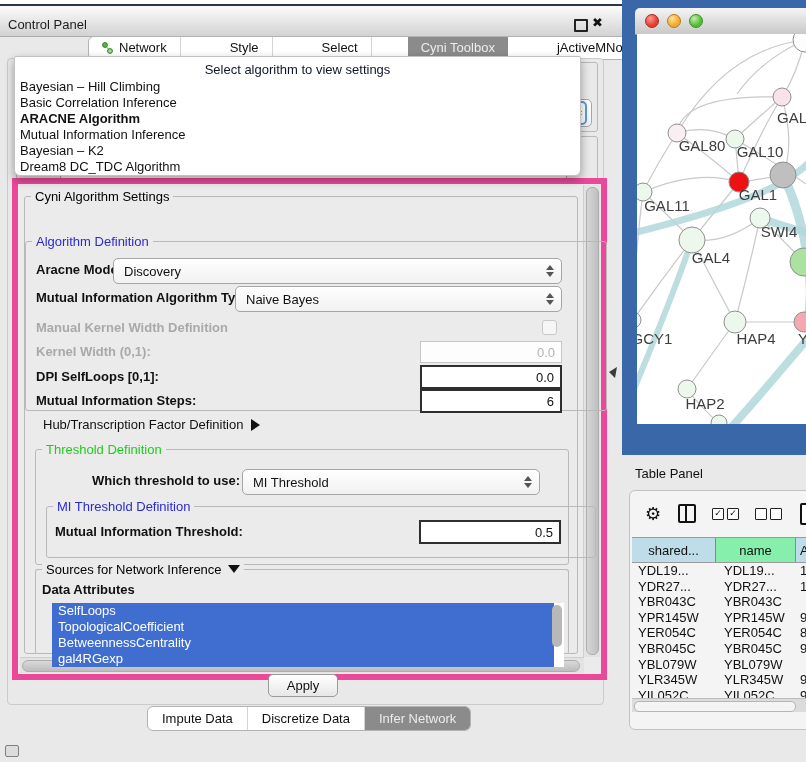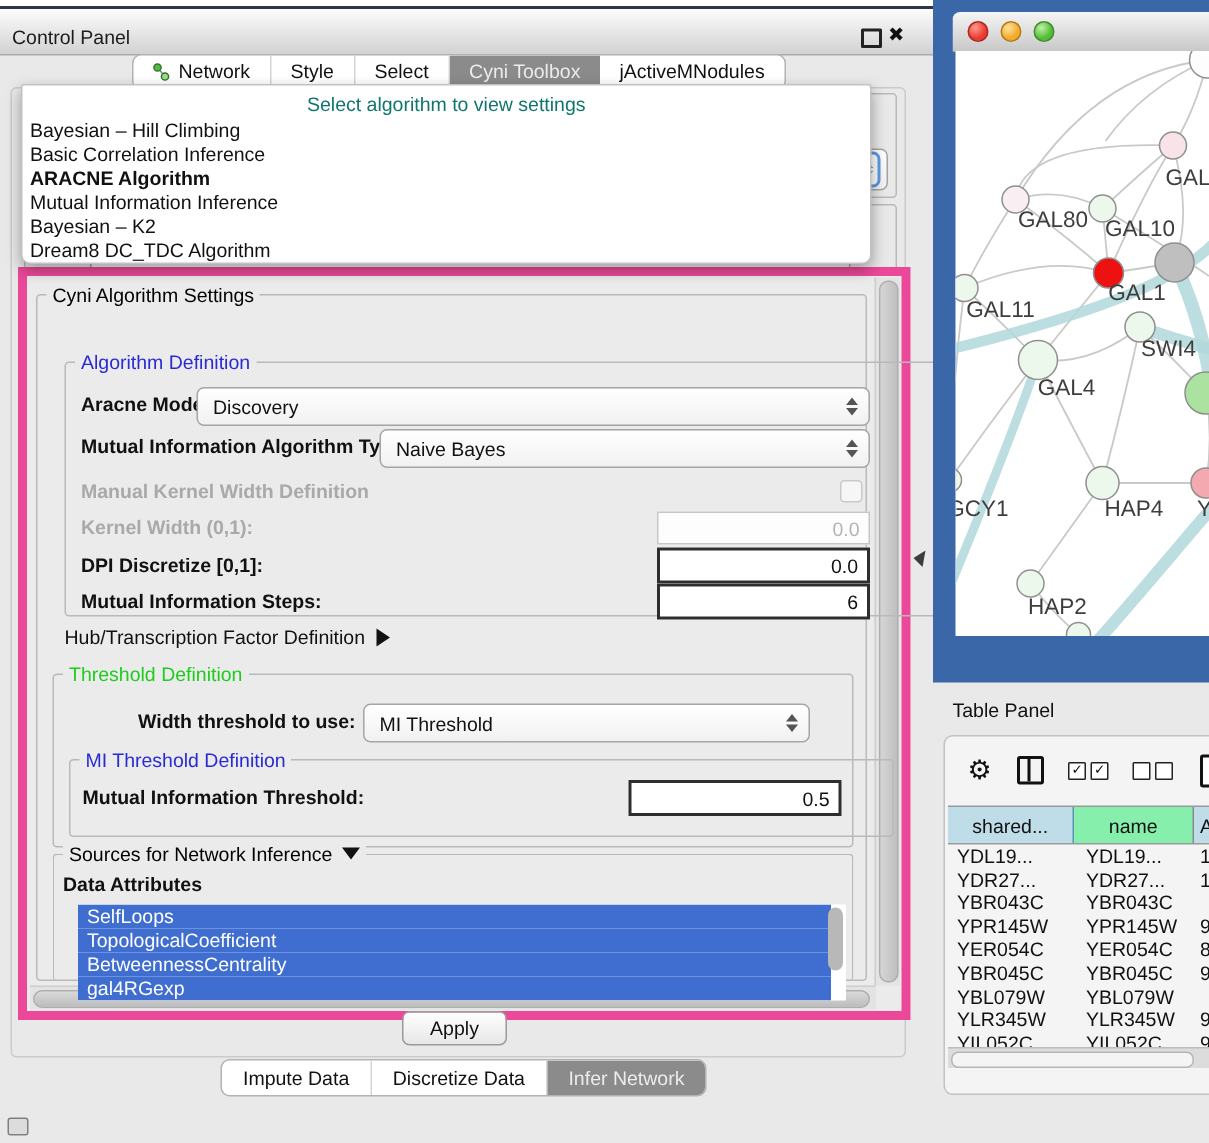--- a/index.html
+++ b/index.html
@@ -6,21 +6,21 @@
     font-family:"Liberation Sans","DejaVu Sans",sans-serif;background:#e9e9e9;position:relative;}
   .abs{position:absolute;}
   
   .cp-titlebar{left:0;top:4px;width:622px;height:30px;
     background:linear-gradient(#fcfcfc,#d2d2d2);border-top:2px solid #2b3646;border-bottom:1px solid #ababab;}
   .cp-title{left:8px;top:11px;font-size:13px;color:#1c1c1c;}
   .float-btn{left:574px;top:13px;width:10px;height:9px;border:2px solid #222;border-radius:1px;background:transparent;}
   .close-btn{left:592px;top:9px;font-size:13px;font-weight:bold;color:#111;}
   .topwhite{left:0;top:0;width:622px;height:4px;background:#fff;}
   
-  .tabbar{left:88px;top:36px;height:22px;display:flex;background:#fff;border:1px solid #b3b3b3;border-radius:6px;overflow:hidden;}
+  .tabbar{left:88px;top:36px;height:22px;display:flex;background:#fff;border:1px solid #b3b3b3;border-radius:6px;overflow:hidden;gap:36px;}
   .tab{padding:0 13px;line-height:22px;font-size:13px;color:#111;border-right:1px solid #d5d5d5;display:flex;align-items:center;gap:5px;white-space:nowrap;}
   .tab.last{border-right:none;text-align:center;}
   .tab.sel{background:#8b8b8b;color:#ececec;border-right:none;}
   .net-ico{width:12px;height:12px;display:inline-block;}
   
   .content-panel{left:7px;top:58px;width:595px;height:645px;border:1px solid #cbcbcb;border-radius:4px;background:#e9e9e9;}
   .groupbox{position:absolute;border:1px solid #b9b9b9;border-radius:3px;}
   .legend{position:absolute;top:-8px;left:6px;padding:0 4px;font-size:13px;background:#ebebeb;white-space:nowrap;}
   .legend.blue{color:#2a2ad4;}
   .legend.green{color:#1ecc1e;}
@@ -34,21 +34,21 @@
   
   .blabel{position:absolute;font-size:13px;font-weight:bold;color:#111;white-space:nowrap;}
   .glabel{position:absolute;font-size:13px;font-weight:bold;color:#a9a9a9;white-space:nowrap;}
   .num-field{position:absolute;height:20px;background:#fff;border:2px solid #2e2e2e;font-size:13px;color:#111;
     display:flex;align-items:center;justify-content:flex-end;padding-right:6px;}
   .num-field.disabled{border:1px solid #c6c6c6;color:#b3b3b3;background:#fdfdfd;}
   .chk{position:absolute;width:13px;height:13px;border:1px solid #c9c9c9;border-radius:3px;background:#f6f6f6;}
   
   .popup{left:14px;top:56px;width:565px;height:118px;background:#fff;border:1px solid #c2c2c2;
     border-radius:2px 2px 6px 6px;box-shadow:0 4px 10px rgba(0,0,0,.35);z-index:40;}
-  .popup-head{position:absolute;left:0;top:5px;width:100%;text-align:center;font-size:13px;color:#0f766e;}
+  .popup-head{position:absolute;left:0;top:5px;width:100%;text-align:center;font-size:13px;color:#0f172a;}
   .popup-item{position:absolute;left:5px;font-size:13px;color:#111;height:16px;line-height:16px;white-space:nowrap;}
   .popup-item.bold{font-weight:bold;}
   
   .scrollpane{left:12px;top:178px;width:583px;height:490px;border:6px solid #ec4899;background:#ebebeb;}
   .vscroll{position:absolute;right:1px;top:1px;width:16px;height:472px;background:#e3e3e3;border-left:1px solid #cecece;}
   .vthumb{position:absolute;left:2px;top:2px;width:11px;height:466px;border-radius:6px;background:linear-gradient(90deg,#d6d6d6,#bfbfbf);border:1px solid #adadad;}
   .hscroll{position:absolute;left:2px;top:473px;width:564px;height:15px;background:#e3e3e3;border-top:1px solid #cecece;}
   .hthumb{position:absolute;left:2px;top:2px;width:556px;height:10px;border-radius:6px;background:linear-gradient(#d9d9d9,#bdbdbd);border:1px solid #adadad;}
   .hub-arrow{display:inline-block;width:0;height:0;border-top:6px solid transparent;border-bottom:6px solid transparent;border-left:9px solid #111;margin-left:8px;vertical-align:-2px;}
   .src-arrow{display:inline-block;width:0;height:0;border-left:6px solid transparent;border-right:6px solid transparent;border-top:8px solid #111;margin-left:6px;vertical-align:1px;}
@@ -159,21 +159,21 @@
   <div class="vscroll">
       <div class="vthumb"></div>
     </div>
   <div class="hscroll">
       <div class="hthumb"></div>
     </div>
 
   <div class="groupbox" style="left:6px;top:12px;width:552px;height:456px;">
     <span class="legend">Cyni Algorithm Settings</span>
 
-    <div class="groupbox" style="left:18px;top:44px;width:532px;height:168px;padding-left:48px;">
+    <div class="groupbox" style="left:0;top:44px;width:532px;height:168px;padding-left:48px;">
       <span class="legend blue">Algorithm Definition</span>
       <span class="blabel" style="left:10px;top:20px;">Aracne Mode:</span>
       <div class="combo" style="left:87px;top:16px;width:447px;">
         <span class="combo-text">Discovery</span>
         <span class="stepper">
             <i class="tri-up"></i>
             <i class="tri-dn"></i>
           </span>
       </div>
       <span class="blabel" style="left:10px;top:48px;">Mutual Information Algorithm Type:</span>
@@ -183,37 +183,37 @@
             <i class="tri-up"></i>
             <i class="tri-dn"></i>
           </span>
       </div>
       <span class="glabel" style="left:10px;top:78px;">Manual Kernel Width Definition</span>
       <span class="chk" style="left:516px;top:78px;"></span>
       <span class="glabel" style="left:10px;top:102px;">Kernel Width (0,1):</span>
       <div class="num-field disabled" style="left:394px;top:99px;width:134px;">
         <span>0.0</span>
       </div>
-      <span class="blabel" style="left:10px;top:127px;">DPI Discretize [0,1]:</span>
+      <span class="blabel" style="left:10px;top:127px;">DPI SelfLoops [0,1]:</span>
       <div class="num-field" style="left:394px;top:123px;width:132px;">
         <span>0.0</span>
       </div>
       <span class="blabel" style="left:10px;top:151px;">Mutual Information Steps:</span>
       <div class="num-field" style="left:394px;top:147px;width:132px;">
         <span>6</span>
       </div>
     </div>
 
     <span class="blabel" style="left:18px;top:220px;font-weight:400;">
       <span>Hub/Transcription Factor Definition</span><i class="hub-arrow"></i>
     </span>
 
     <div class="groupbox" style="left:10px;top:252px;width:532px;height:114px;">
       <span class="legend green">Threshold Definition</span>
-      <span class="blabel" style="left:56px;top:23px;">Width threshold to use:</span>
+      <span class="blabel" style="left:56px;top:23px;">Which threshold to use:</span>
       <div class="combo" style="left:206px;top:19px;width:296px;">
         <span class="combo-text">MI Threshold</span>
         <span class="stepper">
             <i class="tri-up"></i>
             <i class="tri-dn"></i>
           </span>
       </div>
       <div class="groupbox" style="left:10px;top:56px;width:512px;height:50px;padding-left:36px;">
         <span class="legend blue">MI Threshold Definition</span>
         <span class="blabel" style="left:8px;top:17px;">Mutual Information Threshold:</span>

